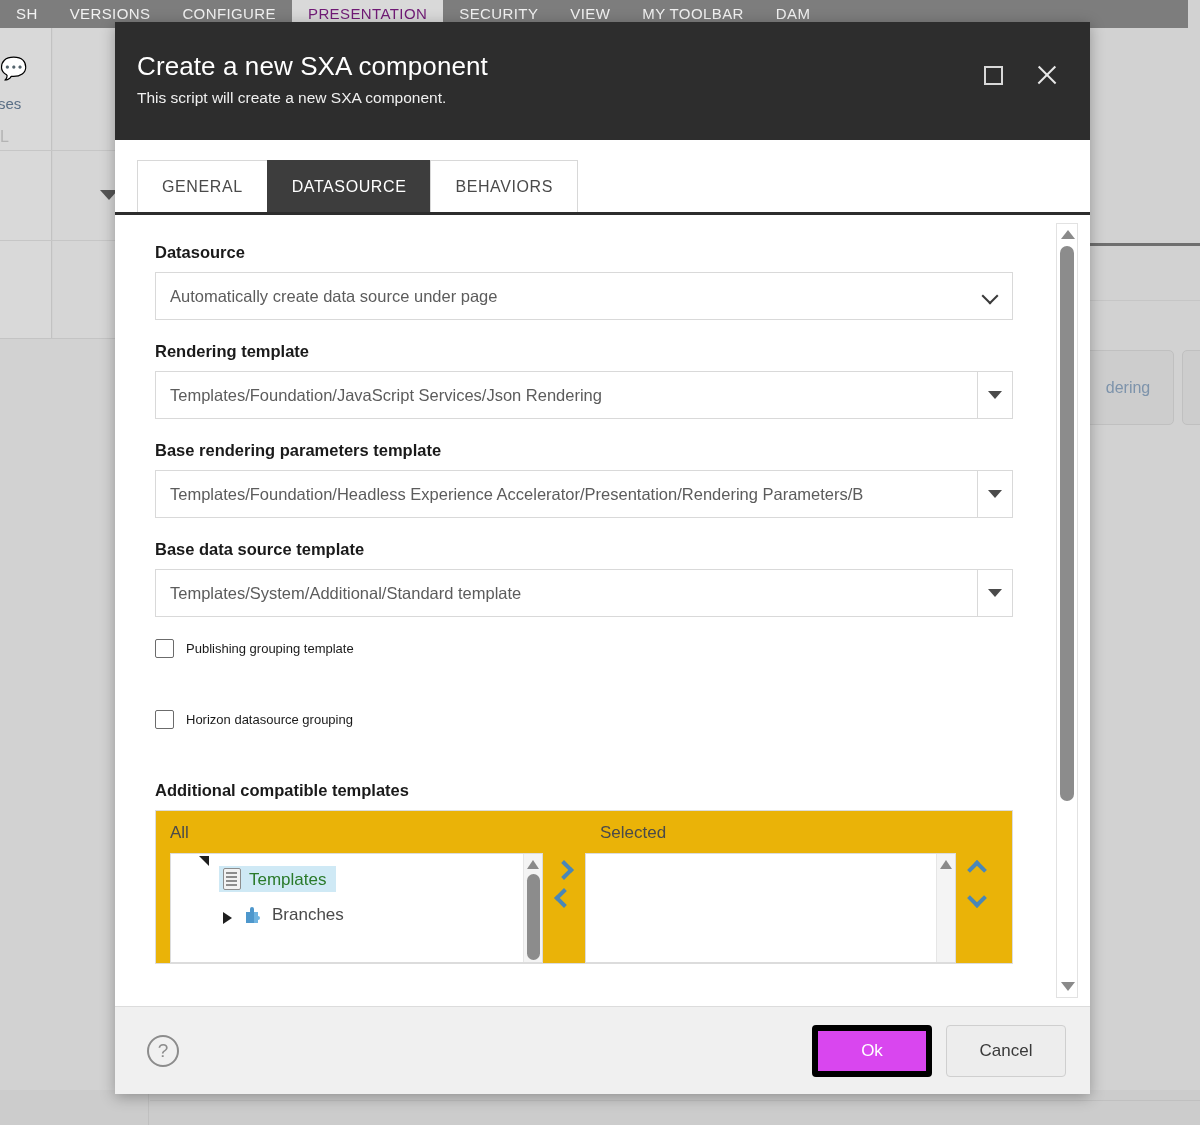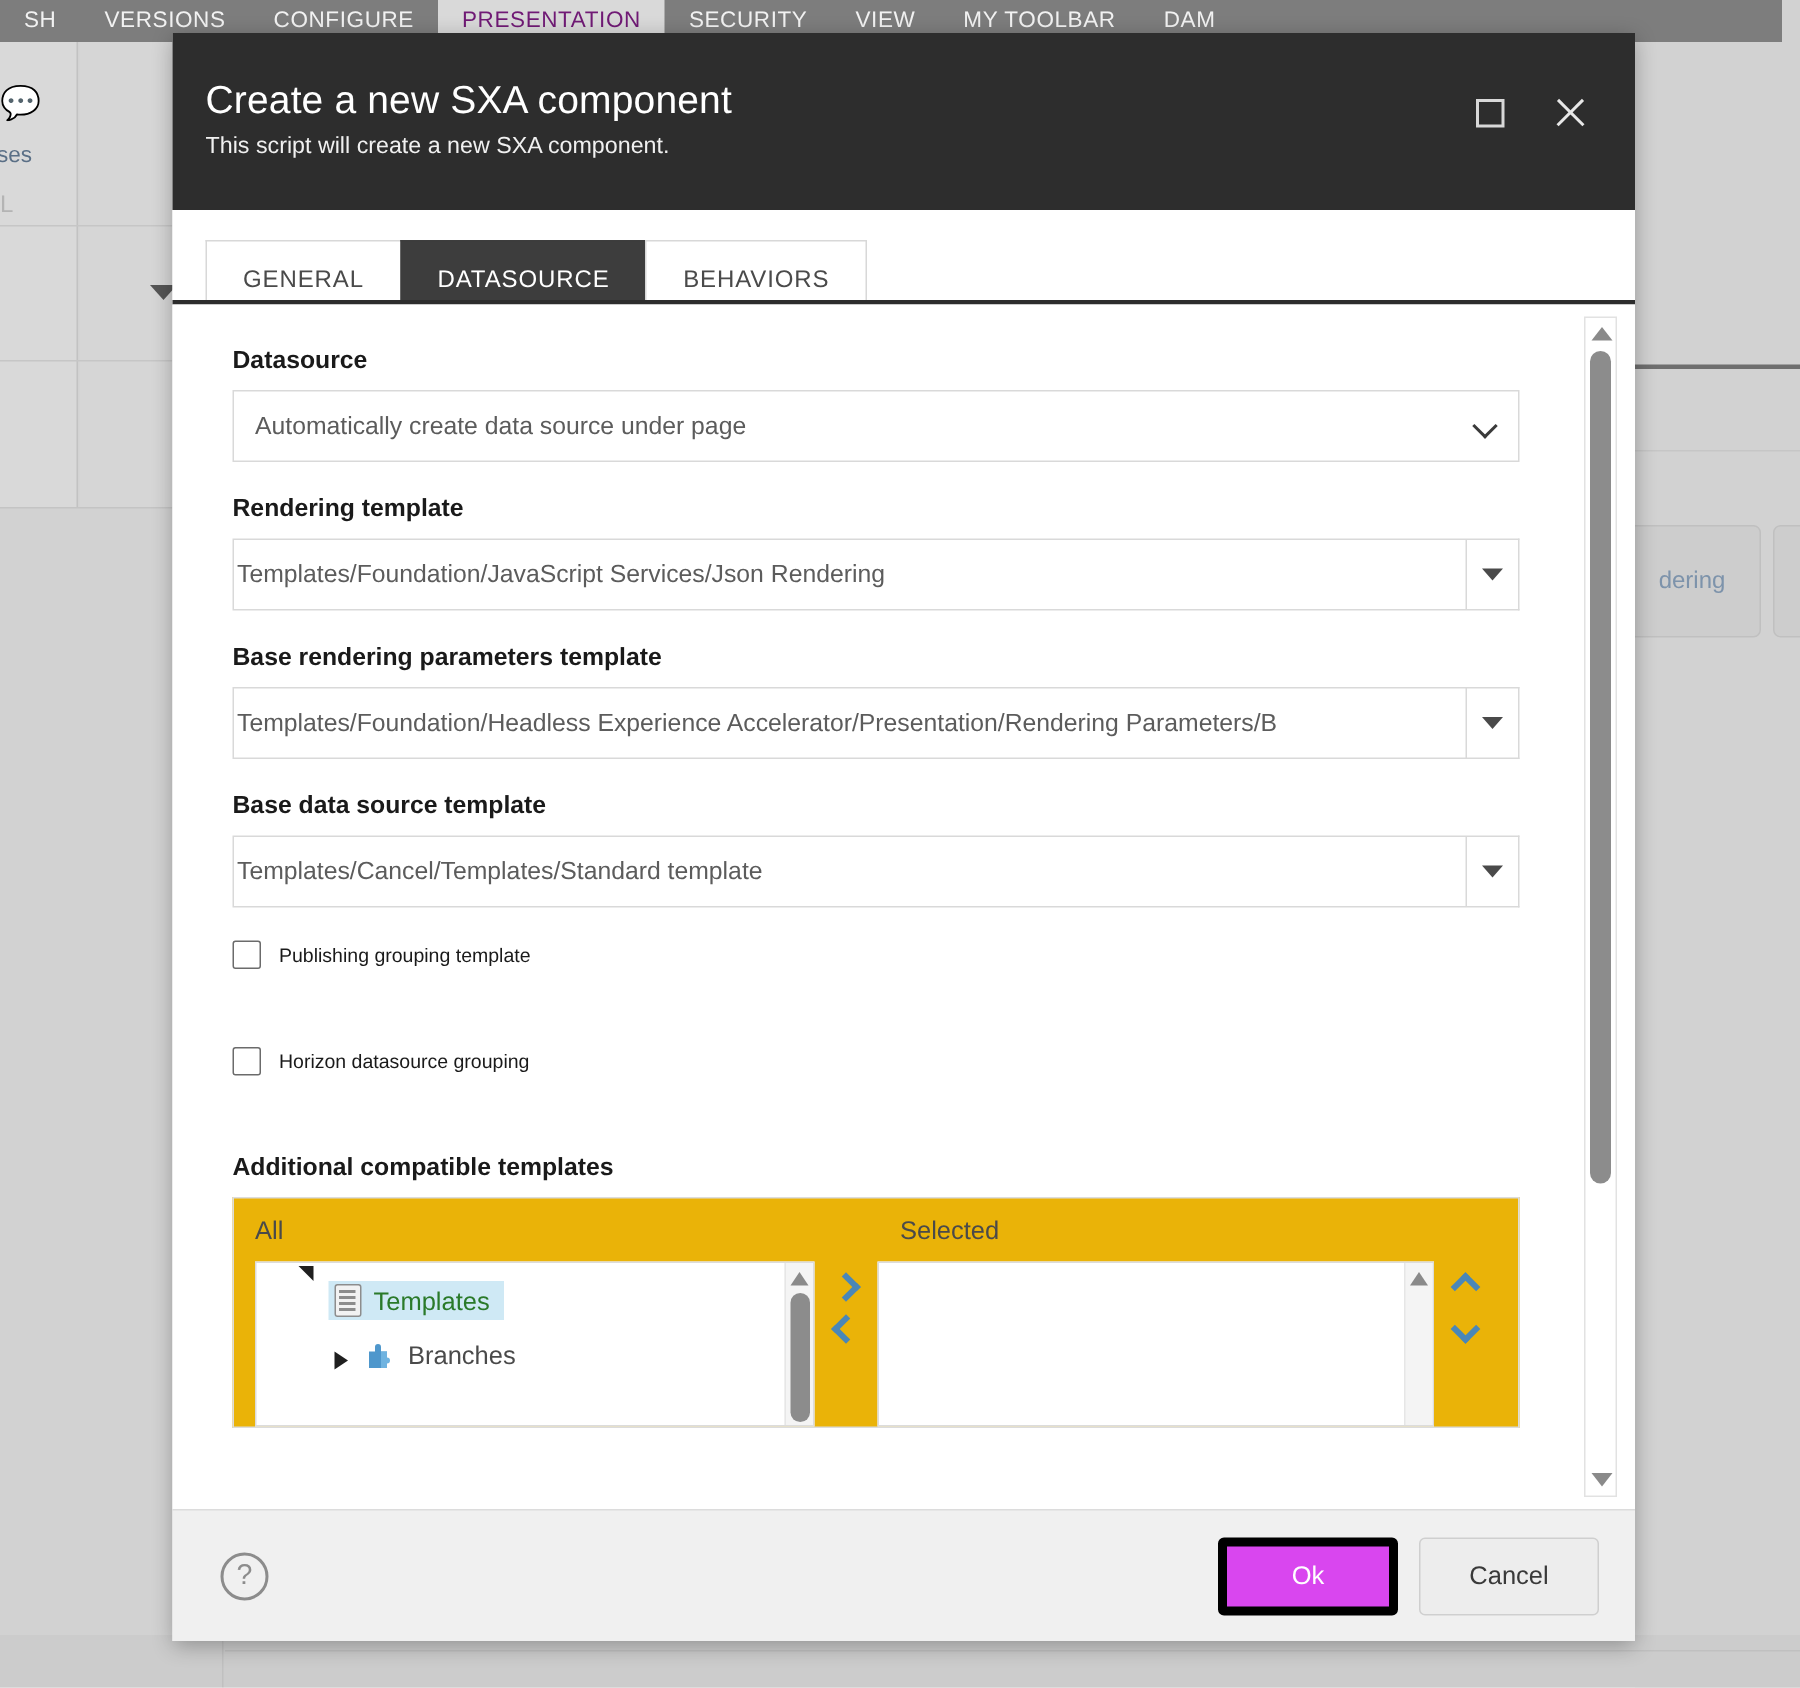--- a/index.html
+++ b/index.html
@@ -146,21 +146,21 @@
 
   
   #tabstrip {
     flex: 0 0 auto;
     display: flex; align-items: flex-end;
     padding: 20px 0 0 22px;
     background: #ffffff;
     border-bottom: 3px solid #2d2d2d;
   }
   .tab {
-    height: 40px; line-height: 52px;
+    height: 52px; line-height: 52px;
     padding: 0 24px;
     font-size: 16px; letter-spacing: .6px;
     color: #4a4a4a; background: #ffffff;
     border: 1px solid #d8d8d8; border-bottom: none;
     margin-right: -1px;
     cursor: pointer; white-space: nowrap;
   }
   .tab.active {
     background: #3d3d3d; color: #ffffff; border-color: #3d3d3d;
     font-weight: normal;
@@ -200,21 +200,21 @@
     border-right: 2px solid #3a3a3a; border-bottom: 2px solid #3a3a3a;
     transform: rotate(45deg);
   }
 
   .picker {
     display: flex; width: 858px; height: 48px;
   }
   .picker .txt {
     flex: 1 1 auto; border: 1px solid #d9d9d9; background: #ffffff;
     display: flex; align-items: center;
-    padding-left: 2px; font-size: 16.5px; color: #5c5c5c;
+    padding-left: 14px; font-size: 16.5px; color: #5c5c5c;
     white-space: nowrap; overflow: hidden;
   }
   .picker .drop {
     flex: 0 0 35px; border: 1px solid #d9d9d9; border-left: none;
     background: #ffffff;
     display: flex; align-items: center; justify-content: center;
     cursor: pointer;
   }
   .tri-down {
     width: 0; height: 0;
@@ -454,21 +454,21 @@
           <div class="txt">Templates/Foundation/Headless Experience Accelerator/Presentation/Rendering Parameters/B</div>
           <div class="drop">
             <span class="tri-down"></span>
           </div>
         </div>
       </div>
 
       <div class="field-block">
         <div class="field-label">Base data source template</div>
         <div class="picker">
-          <div class="txt">Templates/Cancel/Templates/Standard template</div>
+          <div class="txt">Templates/System/Additional/Standard template</div>
           <div class="drop">
             <span class="tri-down"></span>
           </div>
         </div>
       </div>
 
       <div class="checkrow">
         <span class="cbox"></span>
         <span class="lbl">Publishing grouping template</span>
       </div>

